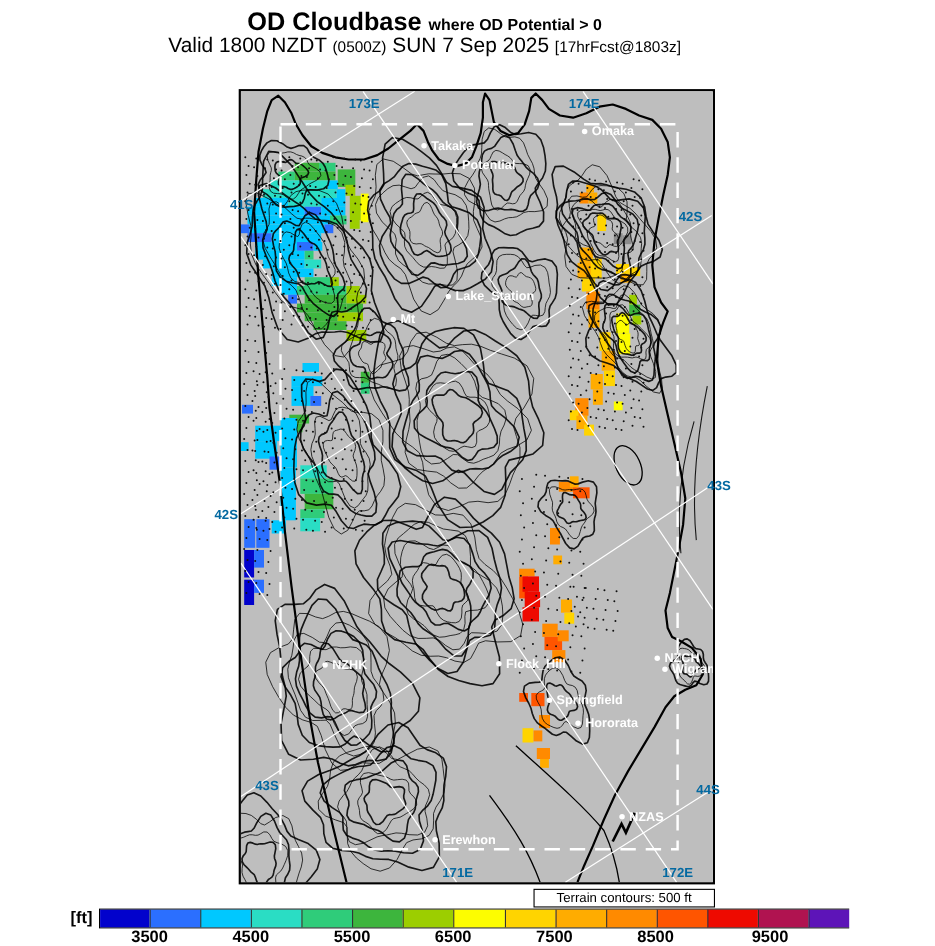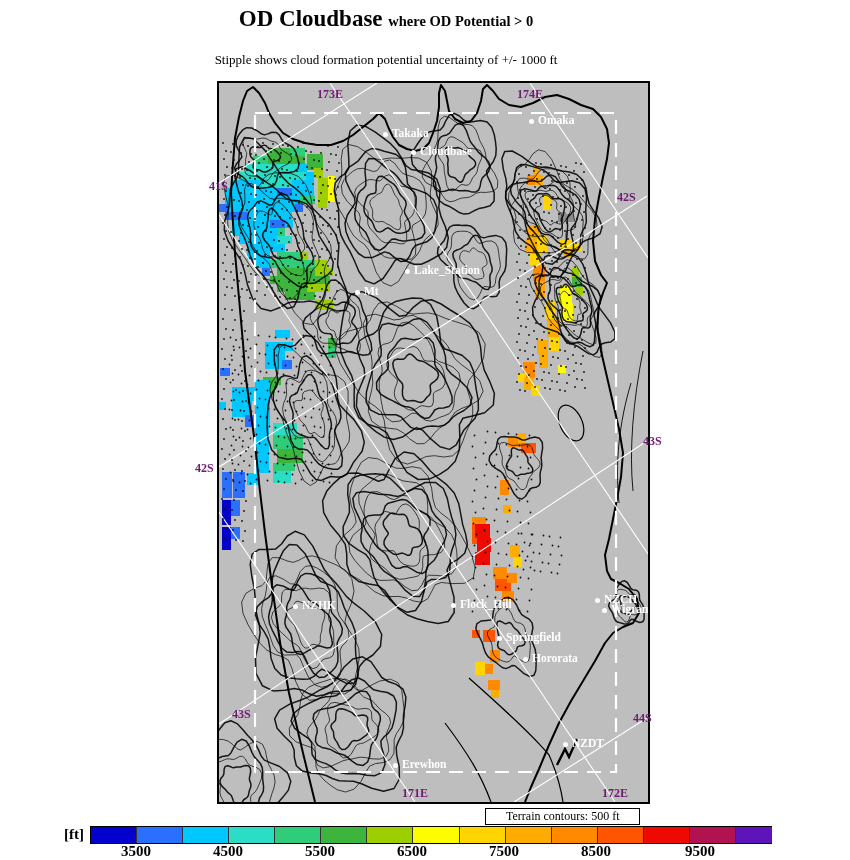--- a/index.html
+++ b/index.html
@@ -1,50 +1,50 @@
 <!DOCTYPE html>
 <html><head>
 <meta charset="utf-8">
 <style>
   html,body{margin:0;padding:0;background:#fff;}
   #root{position:relative;width:772px;height:860px;background:#fff;overflow:hidden;
-        font-family:Liberation Serif, serif;color:#000;}
+        font-family:Liberation Sans, sans-serif;color:#000;}
   .ttl{position:absolute;left:0;width:100%;text-align:center;white-space:nowrap;}
   #title1{top:6px;font-size:23px;font-weight:bold;}
   #title1 .small{font-size:14.5px;font-weight:bold;}
   #title2{top:31px;font-size:19px;font-weight:400;}
   #title2 .small{font-size:14px;}
   #title3{top:52px;font-size:13px;}
   #mapwrap{position:absolute;left:219px;top:83px;width:429px;height:719px;}
   #mapframe{position:absolute;left:-2px;top:-2px;width:429px;height:719px;border:2px solid #000;}
   #mapsvg{position:absolute;left:0;top:0;}
   #mapclip{position:absolute;left:0;top:0;width:429px;height:719px;overflow:hidden;}
   .station{position:absolute;white-space:nowrap;color:#fff;font-size:11.5px;font-weight:bold;}
   .station .dot{display:inline-block;width:5px;height:5px;border-radius:50%;background:#fff;
                 margin-right:4px;vertical-align:middle;}
-  .geolabel{position:absolute;font-size:12px;font-weight:600;color:#701a75;white-space:nowrap;}
+  .geolabel{position:absolute;font-size:12px;font-weight:600;color:#0369a1;white-space:nowrap;}
   #terrainnote{position:absolute;left:485px;top:808px;border:1px solid #000;background:#fff;
                font-size:12px;line-height:15px;padding:0 20px;white-space:nowrap;}
   #colorbar{position:absolute;left:90px;top:826px;width:690px;height:16px;border:1px solid #000;
             display:flex;}
   #colorbar .seg{flex:1 1 0;height:100%;}
   .cbtick{position:absolute;top:843px;transform:translateX(-50%);font-size:15px;font-weight:600;}
   .unit{position:absolute;top:826px;font-size:15px;font-weight:bold;}
   #unitL{left:46px;width:38px;text-align:right;}
   #unitR{left:788px;}
 </style>
 </head>
 <body>
 
 <div id="root">
 
   <div class="ttl" id="title1"><span>OD Cloudbase</span> <span class="small">where OD Potential &gt; 0</span></div>
 
+  <div class="ttl" id="title2"><span>Valid 1800 NZDT</span> <span class="small">(0500Z)</span> <span>SUN 7 Sep 2025</span> <span class="small">[17hrFcst@1803z]</span></div>
 
-  <div class="ttl" id="title3">Stipple shows cloud formation potential uncertainty of +/- 1000 ft</div>
 
   <div id="mapwrap">
     <div id="mapframe"></div>
     <svg id="mapsvg" width="429" height="719" viewBox="0 0 429 719">
         <rect x="0" y="0" width="429" height="719" fill="#BEBEBE"></rect>
         <g>
           <rect x="49" y="65" width="22" height="8" fill="#3DB53D"></rect>
           <rect x="71" y="65" width="15" height="8" fill="#2FCC7A"></rect>
           <rect x="34" y="73" width="15" height="8" fill="#2FCC7A"></rect>
           <rect x="49" y="73" width="37" height="8" fill="#3DB53D"></rect>
@@ -1265,30 +1265,30 @@
           <circle cx="341.5" cy="454.5" r="0.9"></circle>
           <circle cx="339.5" cy="463.5" r="0.9"></circle>
           <circle cx="342.5" cy="472.5" r="0.9"></circle>
           <circle cx="340.5" cy="481.5" r="0.9"></circle>
           <circle cx="338.5" cy="490.5" r="0.9"></circle>
         </g>
       </svg>
     <div id="mapclip">
         <div class="station" style="left: 164px; top: 44px;"><span class="dot"></span><span>Takaka</span></div>
         <div class="station" style="left: 310px; top: 31px;"><span class="dot"></span><span>Omaka</span></div>
-        <div class="station" style="left: 192px; top: 62px;"><span class="dot"></span><span>Cloudbase</span></div>
+        <div class="station" style="left: 192px; top: 62px;"><span class="dot"></span><span>Potential</span></div>
         <div class="station" style="left: 186px; top: 181px;"><span class="dot"></span><span>Lake_Station</span></div>
         <div class="station" style="left: 136px; top: 202px;"><span class="dot"></span><span>Mt</span></div>
         <div class="station" style="left: 74px; top: 516px;"><span class="dot"></span><span>NZHK</span></div>
         <div class="station" style="left: 232px; top: 515px;"><span class="dot"></span><span>Flock_Hill</span></div>
         <div class="station" style="left: 376px; top: 510px;"><span class="dot"></span><span>NZCH</span></div>
         <div class="station" style="left: 383px; top: 520px;"><span class="dot"></span><span>Wigram</span></div>
         <div class="station" style="left: 278px; top: 548px;"><span class="dot"></span><span>Springfield</span></div>
         <div class="station" style="left: 304px; top: 569px;"><span class="dot"></span><span>Hororata</span></div>
-        <div class="station" style="left: 344px; top: 654px;"><span class="dot"></span><span>NZDT</span></div>
+        <div class="station" style="left: 344px; top: 654px;"><span class="dot"></span><span>NZAS</span></div>
         <div class="station" style="left: 174px; top: 675px;"><span class="dot"></span><span>Erewhon</span></div>
       </div>
     <div id="geolabels">
         <div class="geolabel" style="left: 98px; top: 4px;">173E</div>
         <div class="geolabel" style="left: 298px; top: 4px;">174E</div>
         <div class="geolabel" style="left: 183px; top: 703px;">171E</div>
         <div class="geolabel" style="left: 383px; top: 703px;">172E</div>
         <div class="geolabel" style="left: -10px; top: 96px; text-align: center;">41S</div>
         <div class="geolabel" style="left: -24px; top: 378px;">42S</div>
         <div class="geolabel" style="left: 13px; top: 624px;">43S</div>

